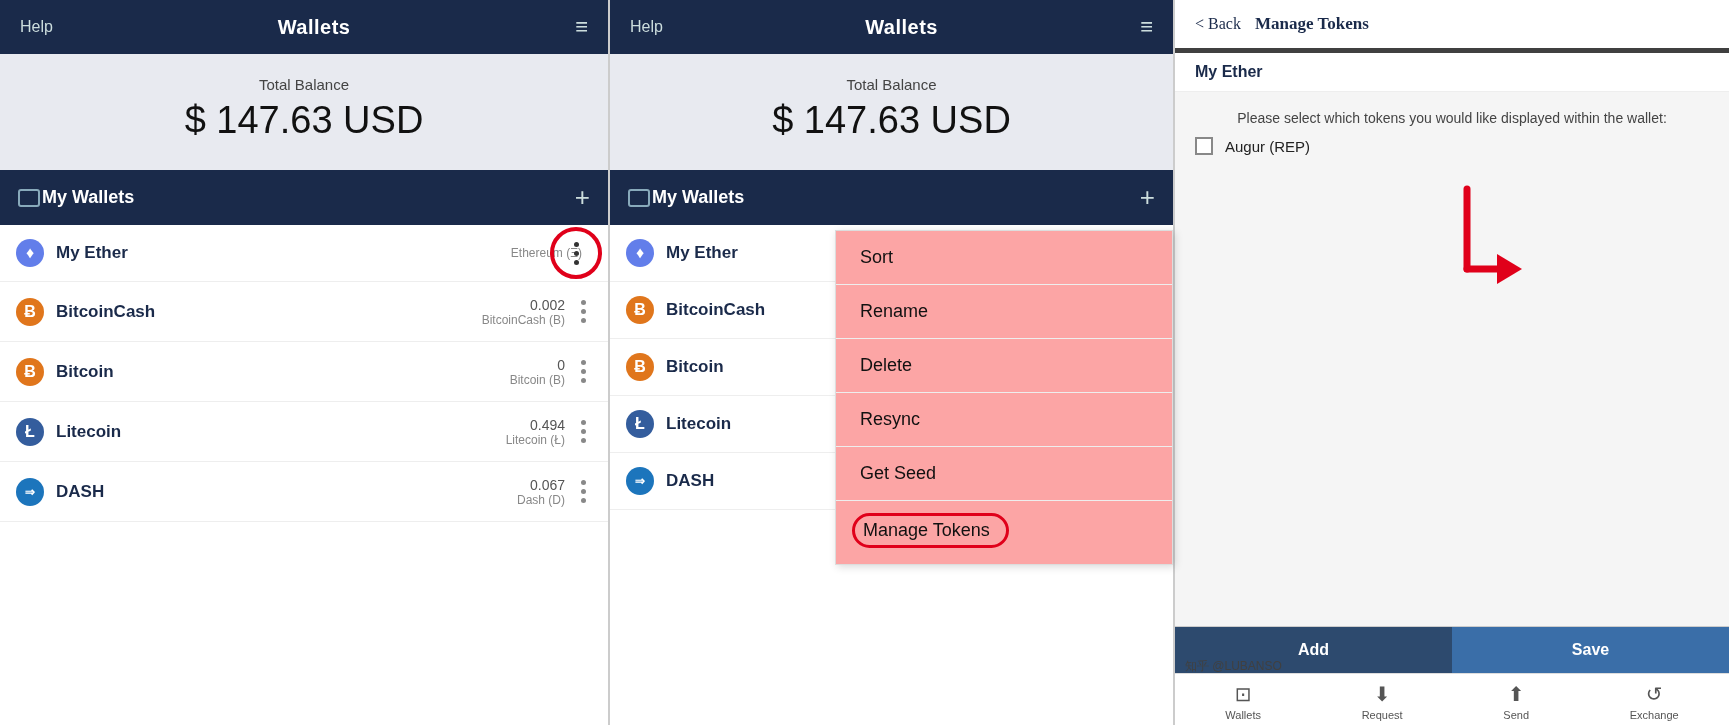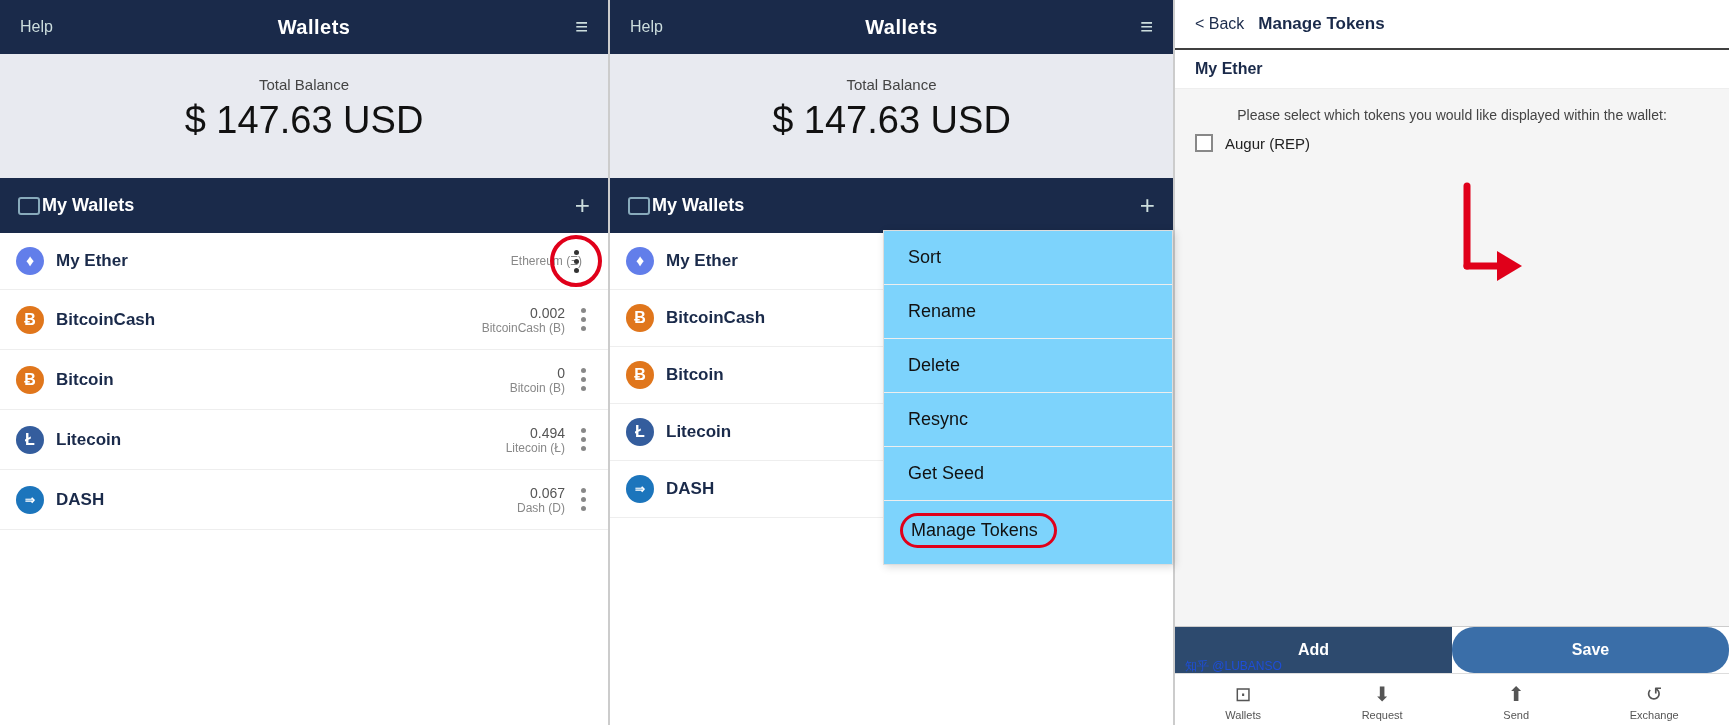--- a/index.html
+++ b/index.html
@@ -41,21 +41,21 @@
       color: #cdd;
     }
     .panel-header .hamburger {
       font-size: 22px;
       color: #cdd;
       cursor: pointer;
     }
 
     .total-balance {
       background: #e8eaf0;
-      padding: 22px 20px 36px;
+      padding: 22px 20px 28px;
       text-align: center;
     }
     .total-balance .label {
       font-size: 15px;
       color: #444;
       margin-bottom: 6px;
     }
     .total-balance .amount {
       font-size: 38px;
       font-weight: 400;
@@ -174,24 +174,24 @@
       flex-direction: column;
       border-right: 2px solid #ccc;
       background: #f0f0f0;
       position: relative;
     }
 
     .context-menu {
       position: absolute;
       right: 0;
       top: 230px;
-      background: #7dd3fc;
+      background: #fca5a5;
       border: 1px solid #ddd;
       z-index: 10;
-      width: 290px;
+      width: 338px;
       box-shadow: 2px 2px 8px rgba(0,0,0,0.15);
     }
     .context-menu-item {
       padding: 16px 24px;
       font-size: 18px;
       color: #111;
       border-bottom: 1px solid #eee;
       cursor: pointer;
     }
     .context-menu-item:last-child {
@@ -209,25 +209,26 @@
 
     
     .panel3 {
       flex: 1;
       display: flex;
       flex-direction: column;
       background: #f5f5f5;
     }
     .panel3-header {
       background: #fff;
-      border-bottom: 2px solid #404040;
+      border-bottom: 5px solid #404040;
       padding: 14px 20px;
       display: flex;
       align-items: center;
       gap: 14px;
+      font-family: Liberation Serif, serif;
     }
     .panel3-header .back-btn {
       color: #1a2a4a;
       font-size: 16px;
       cursor: pointer;
       display: flex;
       align-items: center;
       gap: 4px;
     }
     .panel3-header .manage-title {
@@ -294,21 +295,20 @@
       border: none;
       text-align: center;
     }
     .btn-add {
       background: #2d4a6e;
       color: #fff;
     }
     .btn-save {
       background: #3a6ea8;
       color: #fff;
-      border-radius: 22px;
     }
 
     .bottom-nav {
       display: flex;
       background: #fff;
       border-top: 1px solid #ddd;
       justify-content: space-around;
       padding: 8px 0 4px;
     }
     .bottom-nav-item {
@@ -523,15 +523,15 @@
       <span>Request</span>
     </div>
     <div class="bottom-nav-item">
       <span class="nav-icon">⬆</span>
       <span>Send</span>
     </div>
     <div class="bottom-nav-item">
       <span class="nav-icon">↺</span>
       <span>Exchange</span>
     </div>
-    <span class="watermark" style="position:absolute;left:10px;bottom:50px;font-size:12px;color:#1d4ed8;">知乎 @LUBANSO</span>
+    <span class="watermark" style="position:absolute;left:10px;bottom:50px;font-size:12px;color:#404040;">知乎 @LUBANSO</span>
   </div>
 </div>
 
 </body></html>

